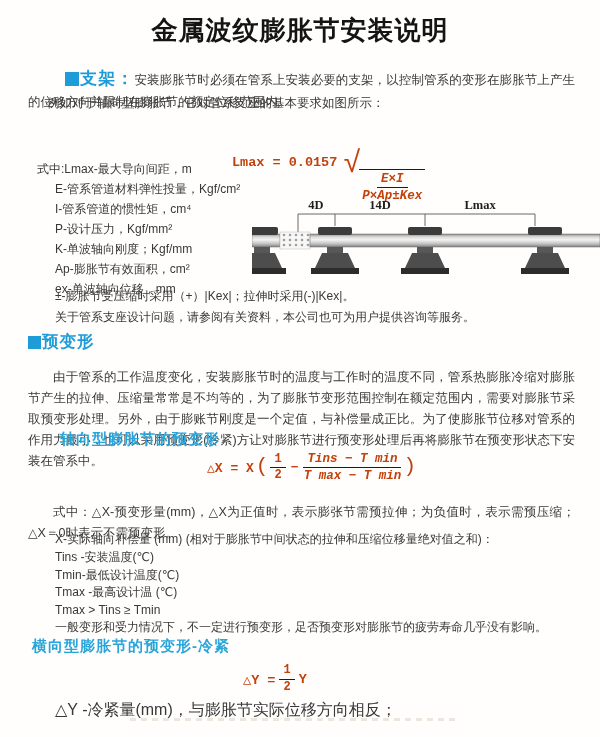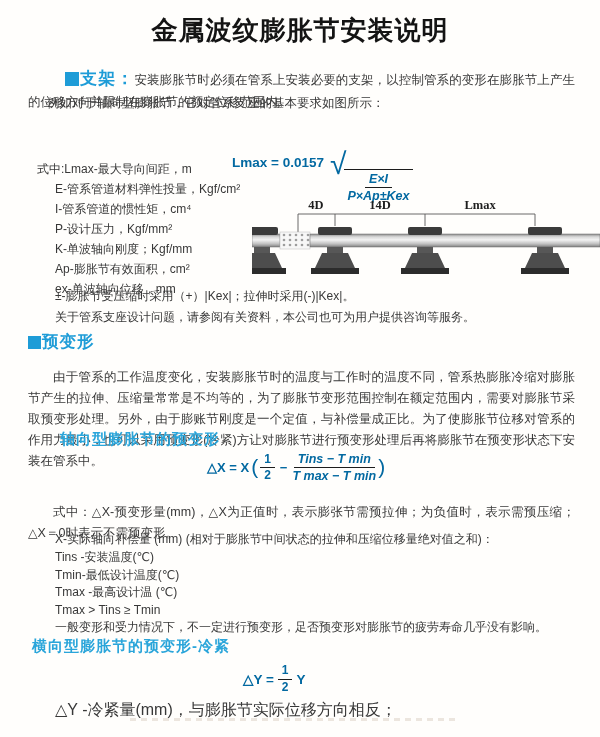--- a/index.html
+++ b/index.html
@@ -20,21 +20,21 @@
   .sq{
     display:inline-block;width:14px;height:14px;background:var(--accent-blue);
     vertical-align:-2px;margin-right:1px;
   }
   .sq-sm{width:13px;height:13px;vertical-align:-2px;}
   .blue-label{color:var(--accent-blue);font-size:17px;font-weight:bold;letter-spacing:1px;}
   .example-line{position:absolute;top:95px;left:47px;font-size:12.5px;color:#383838;}
   
   .formula{
     position:absolute;display:flex;align-items:center;
-    font-family:Liberation Sans, sans-serif;color:#0369a1;font-weight:bold;
+    font-family:Liberation Mono, monospace;color:#c2410c;font-weight:bold;
     font-size:13.5px;
     text-align:right;
   }
   .f1{top:121px;left:232px;}
   .sqrt-sym{font-size:30px;font-weight:normal;line-height:26px;margin:0 -2px 0 6px;transform:translateY(2px);}
   .sqrt-body{border-top:1.6px solid #1c1c1c;padding:1px 3px 0 3px;margin-top:48px;}
   .frac{display:inline-flex;flex-direction:column;align-items:center;line-height:1.15;}
   .frac .num{padding:0 4px 1px 4px;border-bottom:1.3px solid #1c1c1c;}
   .frac .den{padding-top:1px;}
   .f-var{font-style:italic;font-size:12.5px;font-weight:bold;}

